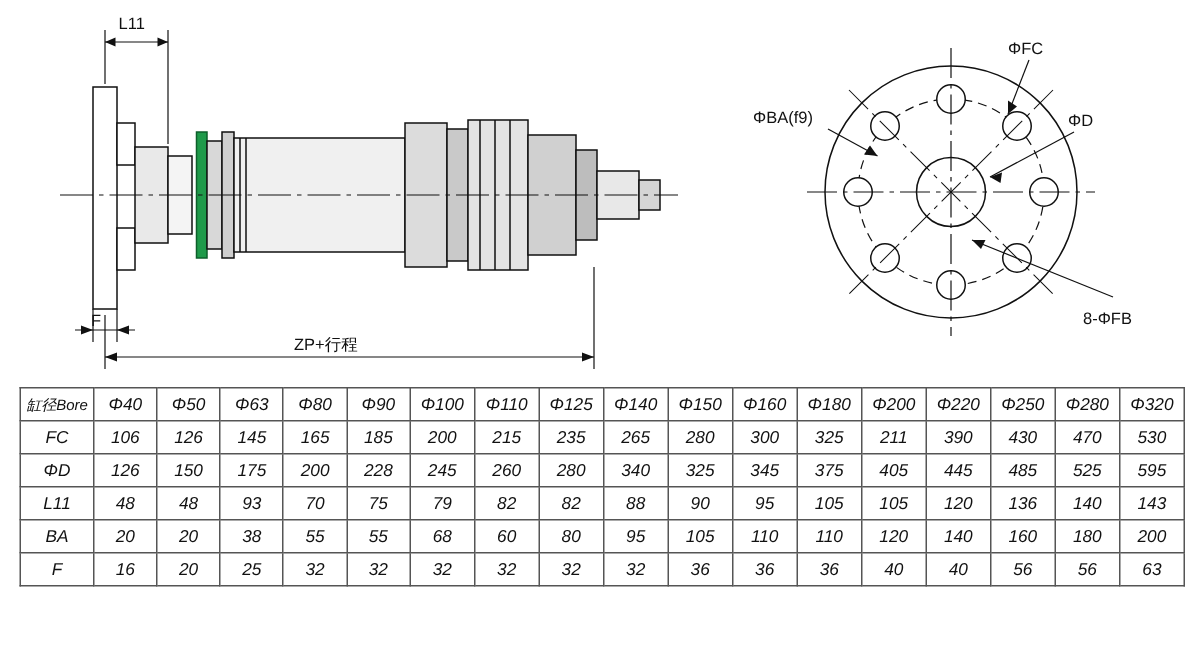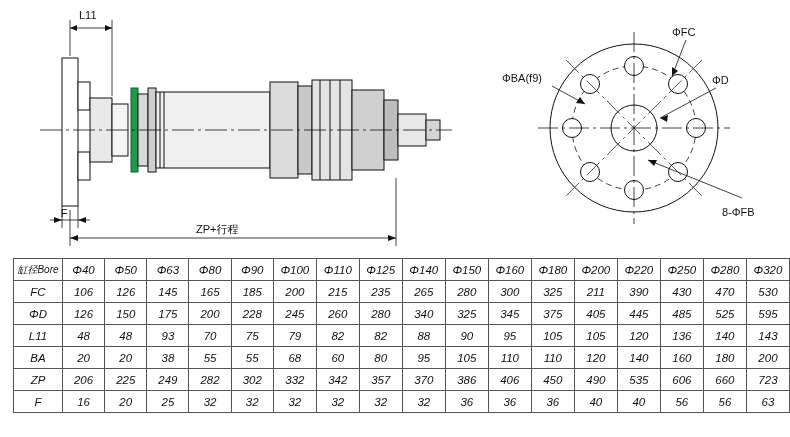--- a/index.html
+++ b/index.html
@@ -284,40 +284,20 @@
           <td class="val">105</td>
           <td class="val">110</td>
           <td class="val">110</td>
           <td class="val">120</td>
           <td class="val">140</td>
           <td class="val">160</td>
           <td class="val">180</td>
           <td class="val">200</td>
         </tr>
         <tr>
-          <td class="rowhead">ZP</td>
-          <td class="val">206</td>
-          <td class="val">225</td>
-          <td class="val">249</td>
-          <td class="val">282</td>
-          <td class="val">302</td>
-          <td class="val">332</td>
-          <td class="val">342</td>
-          <td class="val">357</td>
-          <td class="val">370</td>
-          <td class="val">386</td>
-          <td class="val">406</td>
-          <td class="val">450</td>
-          <td class="val">490</td>
-          <td class="val">535</td>
-          <td class="val">606</td>
-          <td class="val">660</td>
-          <td class="val">723</td>
-        </tr>
-        <tr>
           <td class="rowhead">F</td>
           <td class="val">16</td>
           <td class="val">20</td>
           <td class="val">25</td>
           <td class="val">32</td>
           <td class="val">32</td>
           <td class="val">32</td>
           <td class="val">32</td>
           <td class="val">32</td>
           <td class="val">32</td>

